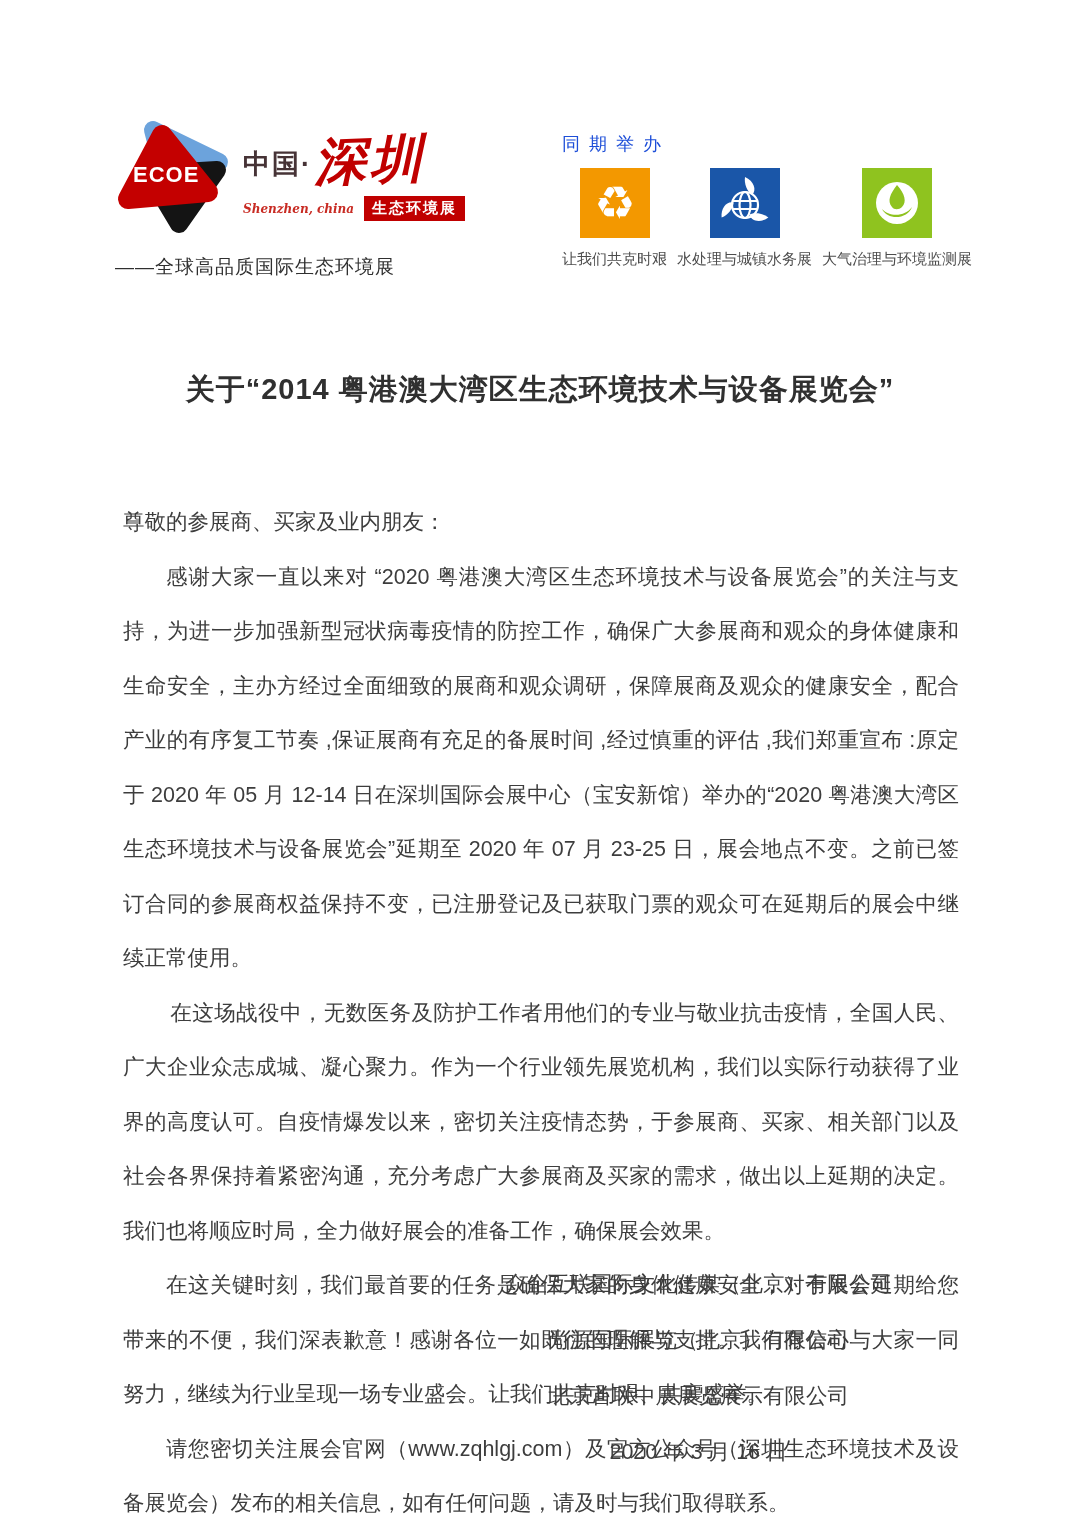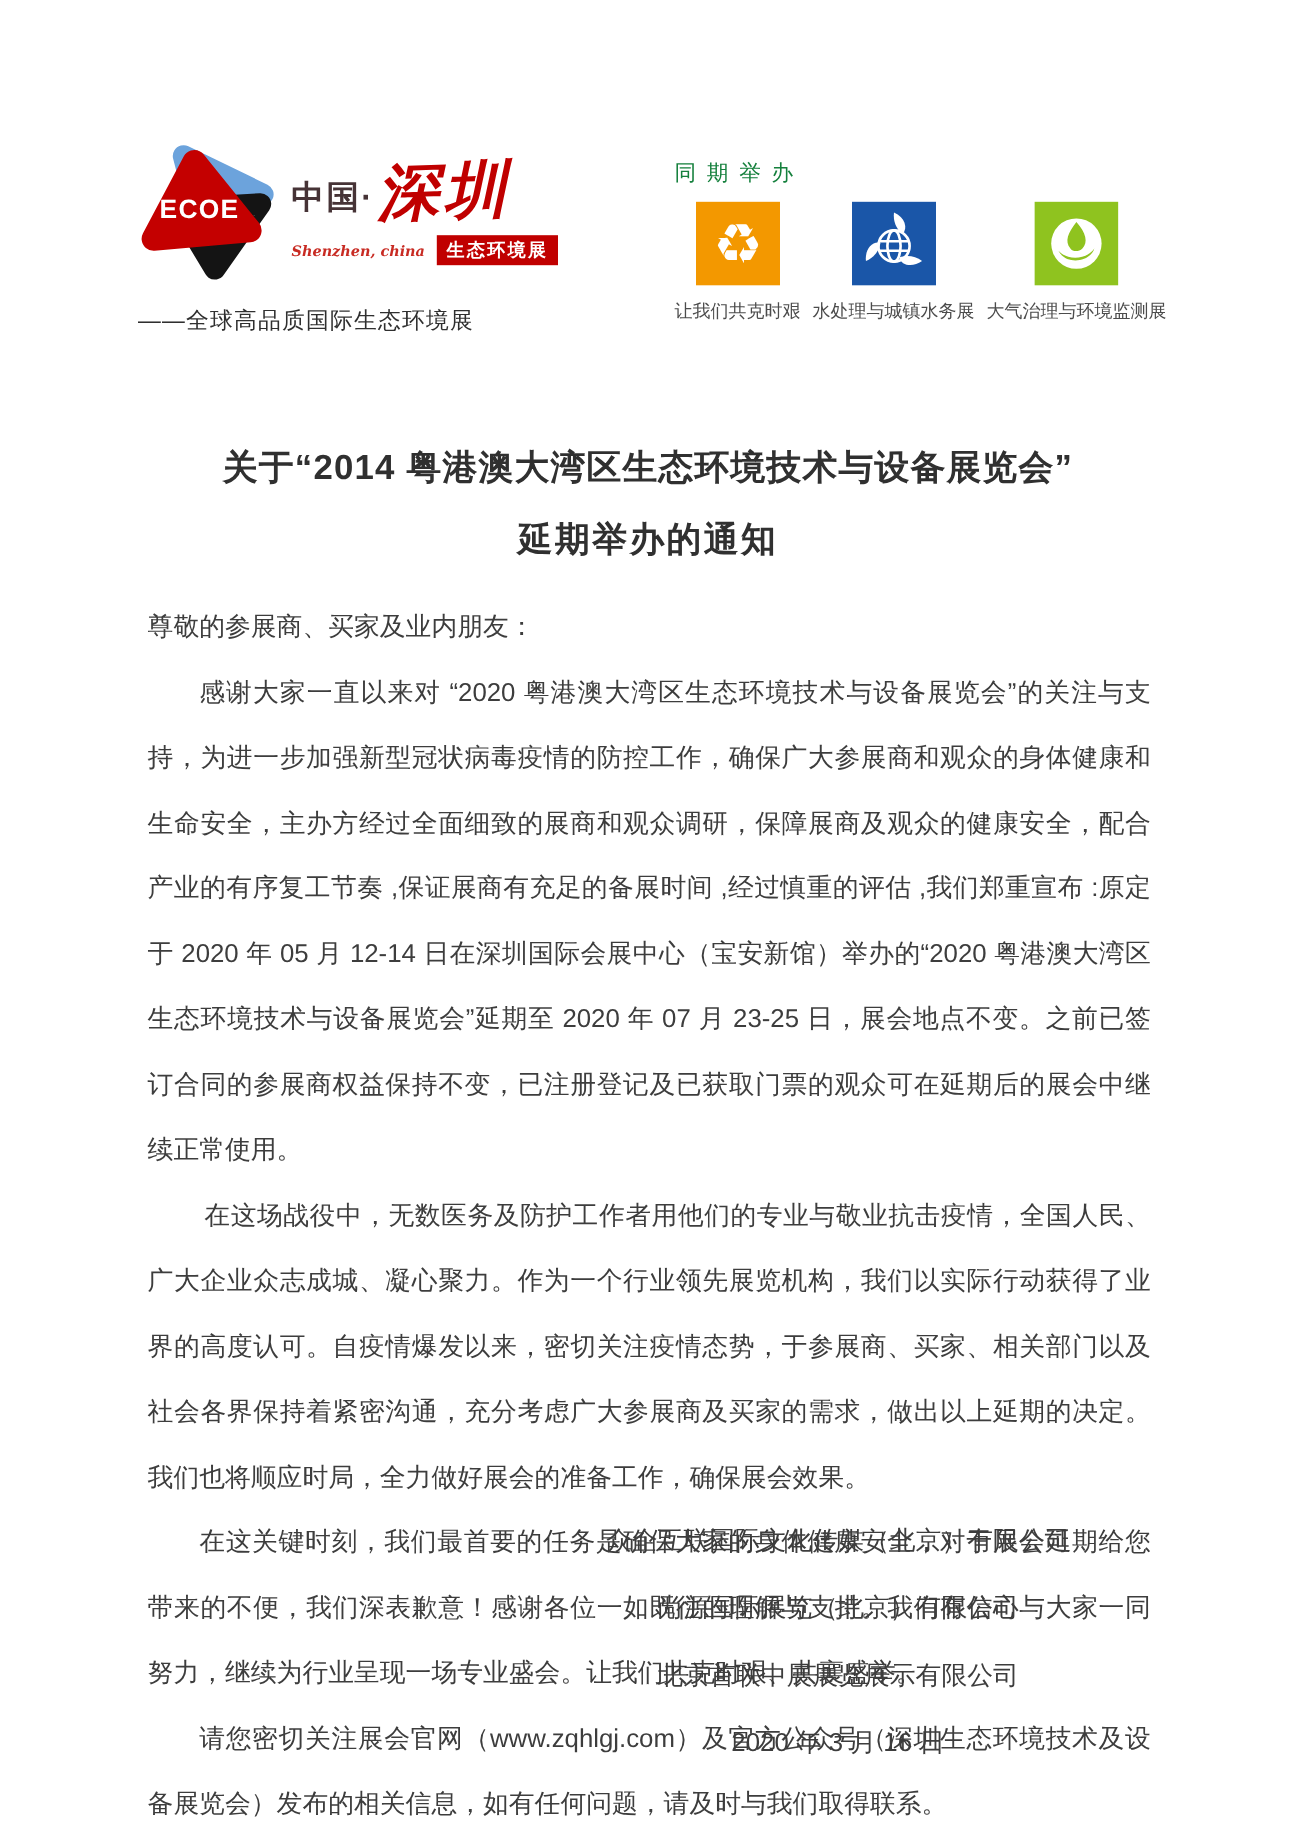--- a/index.html
+++ b/index.html
@@ -23,21 +23,21 @@
                    font-family:"DejaVu Serif", serif; font-style:italic; letter-spacing:4px;
                    transform:rotate(-2deg); margin-left:2px; }
   .brand-line2 { display:flex; align-items:center; margin-top:10px; }
   .brand-en { color:#c82b23; font-size:12px; font-style:italic; font-weight:bold;
               font-family:"DejaVu Serif", serif; }
   .brand-badge { background:#c00000; color:#ffffff; font-size:15px; font-weight:bold;
                  padding:3px 8px; margin-left:10px; letter-spacing:2px; }
   .tagline { margin-top:14px; font-size:19px; color:#2f2f2f; letter-spacing:1px; }
 
   .concurrent { width:410px; padding-top:14px; }
-  .concurrent-title { font-size:18px; color:#15803d; letter-spacing:9px; margin-bottom:12px; }
+  .concurrent-title { font-size:18px; color:#1d4ed8; letter-spacing:9px; margin-bottom:12px; }
   .events-row { display:flex; justify-content:space-between; }
   .event { display:flex; flex-direction:column; align-items:center; }
   .event-icon { width:70px; height:70px; display:block; }
   .event-label { margin-top:12px; font-size:15px; color:#4c4c4c; white-space:nowrap; }
 
   
   .doc-title { position:absolute; top:370px; left:0; right:0; text-align:center; color:#303030; }
   .doc-title .t1 { font-size:29px; font-weight:bold; letter-spacing:1px; }
   .doc-title .t2 { font-size:29px; font-weight:bold; margin-top:20px; letter-spacing:2px; }
 
@@ -121,21 +121,20 @@
           </svg>
           <div class="event-label">大气治理与环境监测展</div>
         </div>
 
       </div>
     </div>
   </div>
 
   <div class="doc-title">
     <div class="t1">关于“2014 粤港澳大湾区生态环境技术与设备展览会”</div>
-    <div class="t2">延期举办的通知</div>
   </div>
 
   <div class="body-text">
     <p>尊敬的参展商、买家及业内朋友：</p>
     <p class="indent-2">感谢大家一直以来对 “2020 粤港澳大湾区生态环境技术与设备展览会”的关注与支持，为进一步加强新型冠状病毒疫情的防控工作，确保广大参展商和观众的身体健康和生命安全，主办方经过全面细致的展商和观众调研，保障展商及观众的健康安全，配合产业的有序复工节奏 ,保证展商有充足的备展时间 ,经过慎重的评估 ,我们郑重宣布 :原定于 2020 年 05 月 12-14 日在深圳国际会展中心（宝安新馆）举办的“2020 粤港澳大湾区生态环境技术与设备展览会”延期至 2020 年 07 月 23-25 日，展会地点不变。之前已签订合同的参展商权益保持不变，已注册登记及已获取门票的观众可在延期后的展会中继续正常使用。</p>
     <p class="indent-22">在这场战役中，无数医务及防护工作者用他们的专业与敬业抗击疫情，全国人民、广大企业众志成城、凝心聚力。作为一个行业领先展览机构，我们以实际行动获得了业界的高度认可。自疫情爆发以来，密切关注疫情态势，于参展商、买家、相关部门以及社会各界保持着紧密沟通，充分考虑广大参展商及买家的需求，做出以上延期的决定。我们也将顺应时局，全力做好展会的准备工作，确保展会效果。</p>
     <p class="indent-2">在这关键时刻，我们最首要的任务是确保大家的身体健康安全，对于展会延期给您带来的不便，我们深表歉意！感谢各位一如既往的理解与支持。我们有信心与大家一同努力，继续为行业呈现一场专业盛会。让我们共克时艰、共襄盛举。</p>
     <p class="indent-2">请您密切关注展会官网（www.zqhlgj.com）及官方公众号（深圳生态环境技术及设备展览会）发布的相关信息，如有任何问题，请及时与我们取得联系。</p>
   </div>
 

